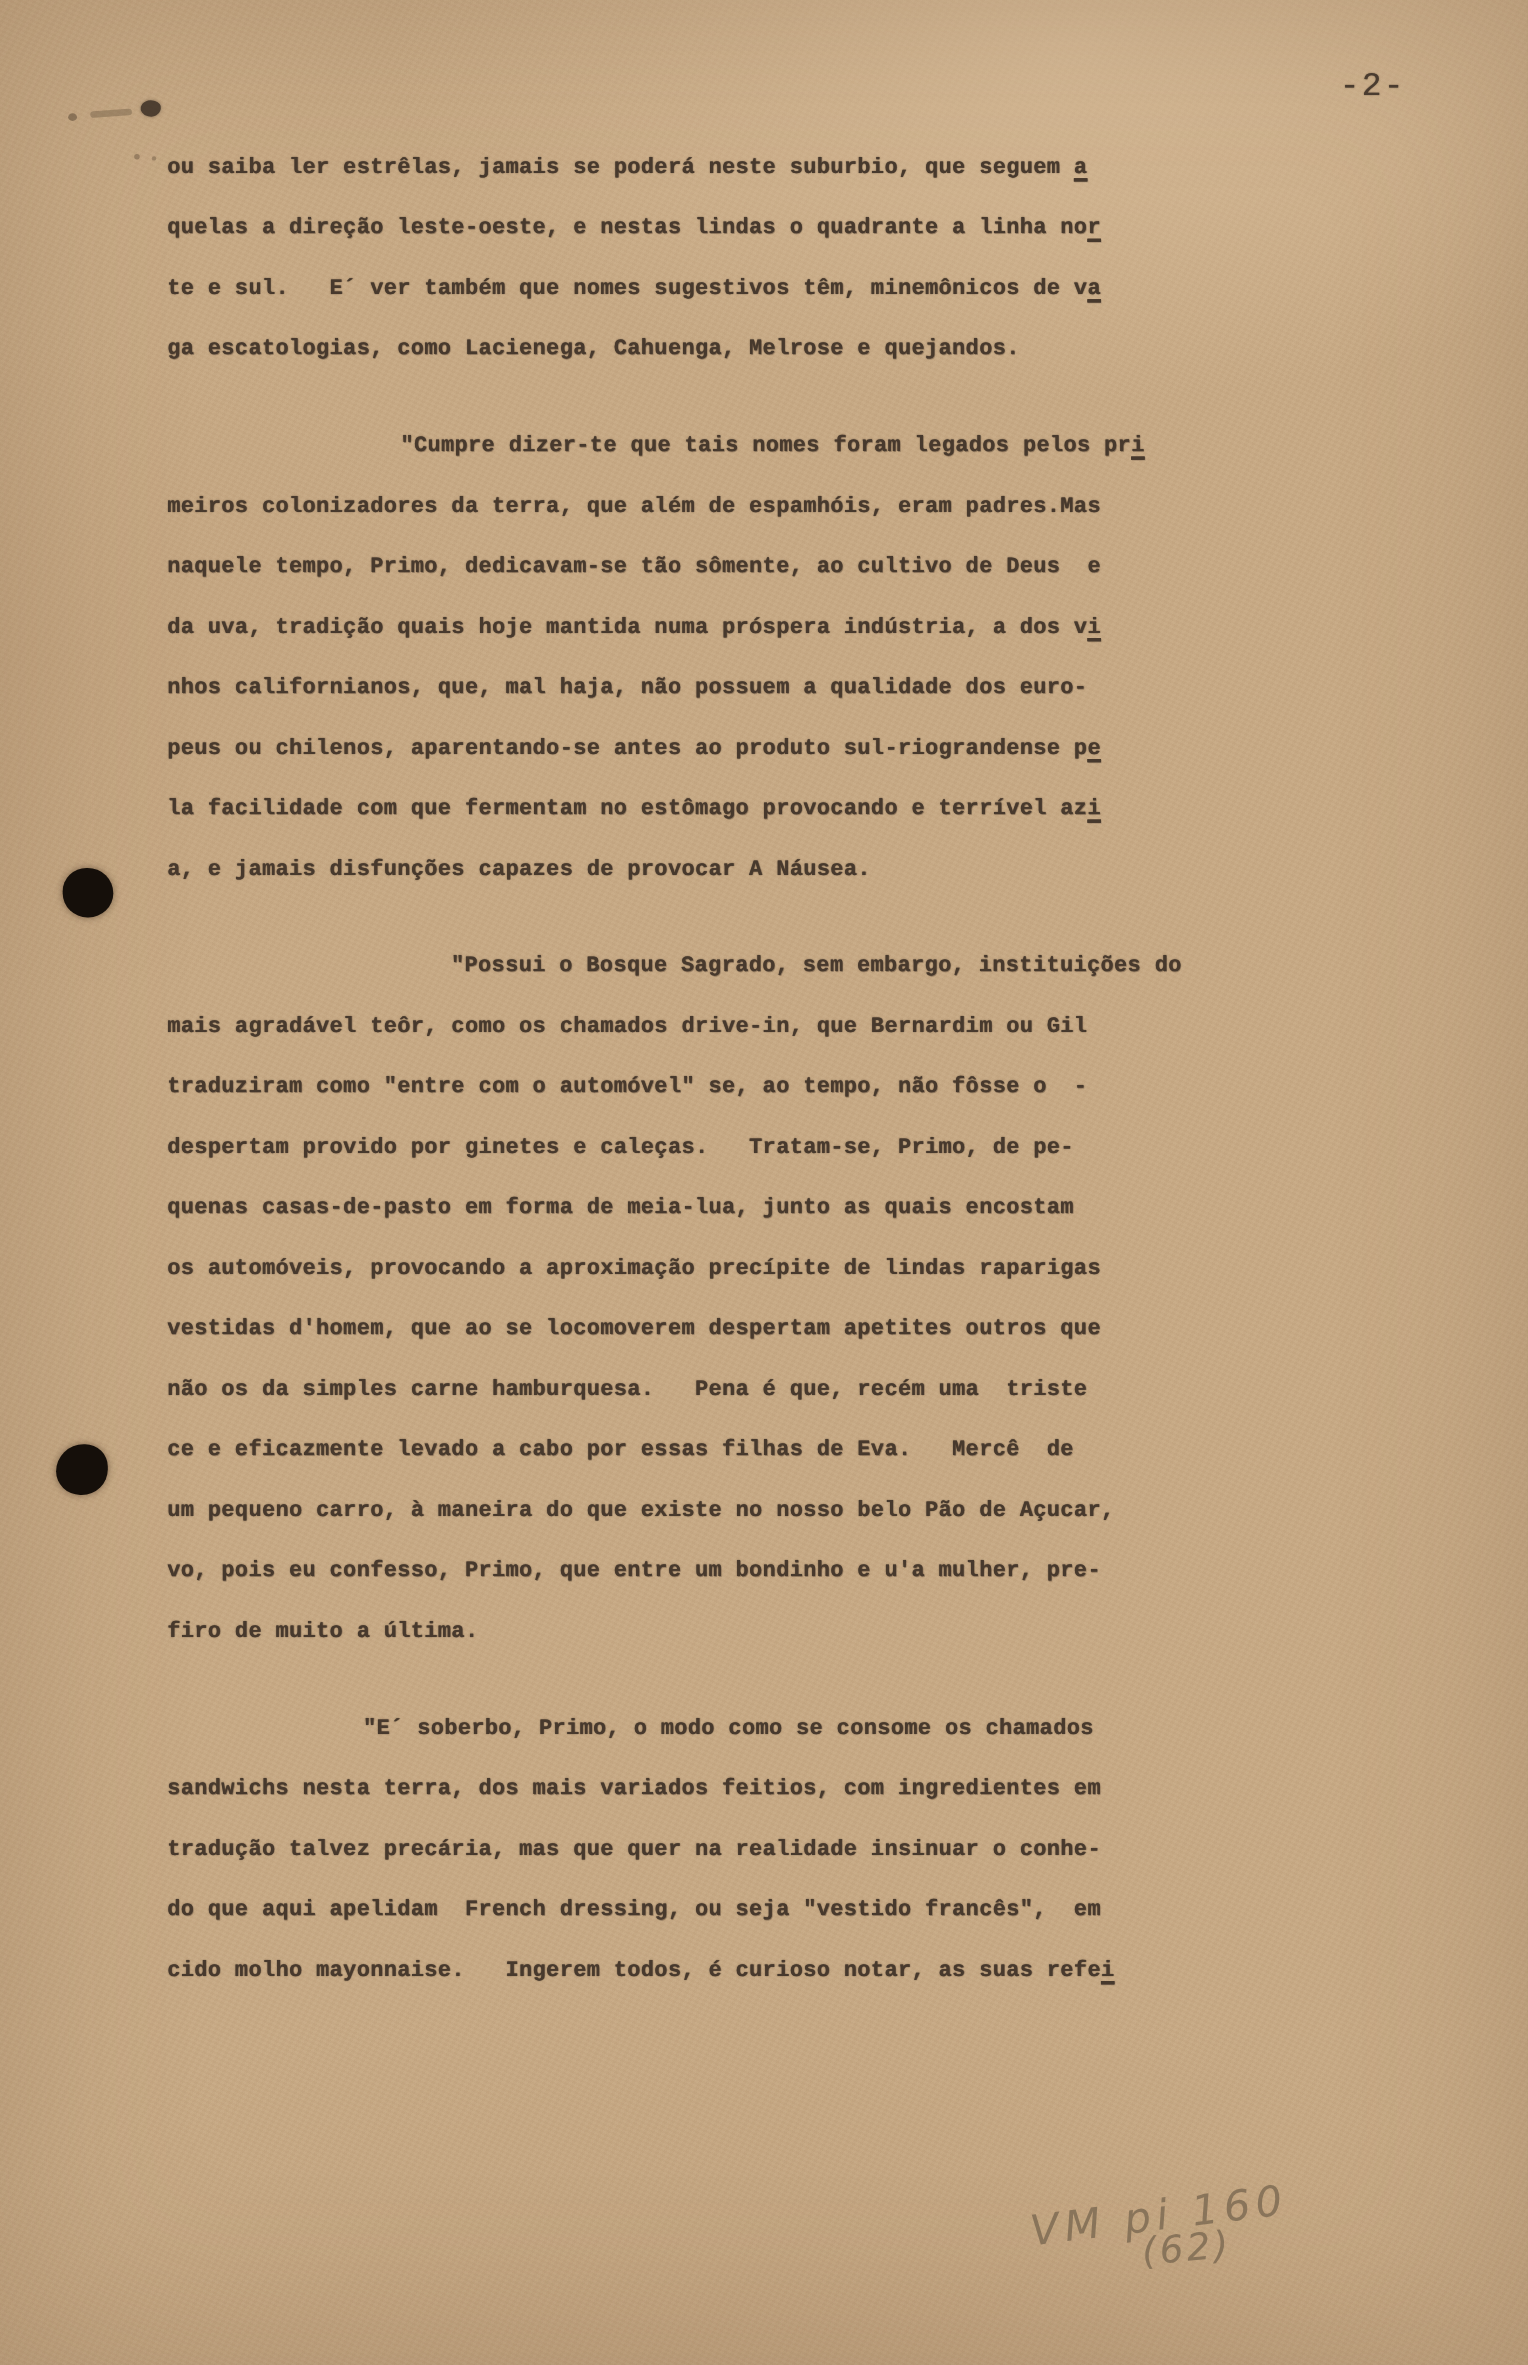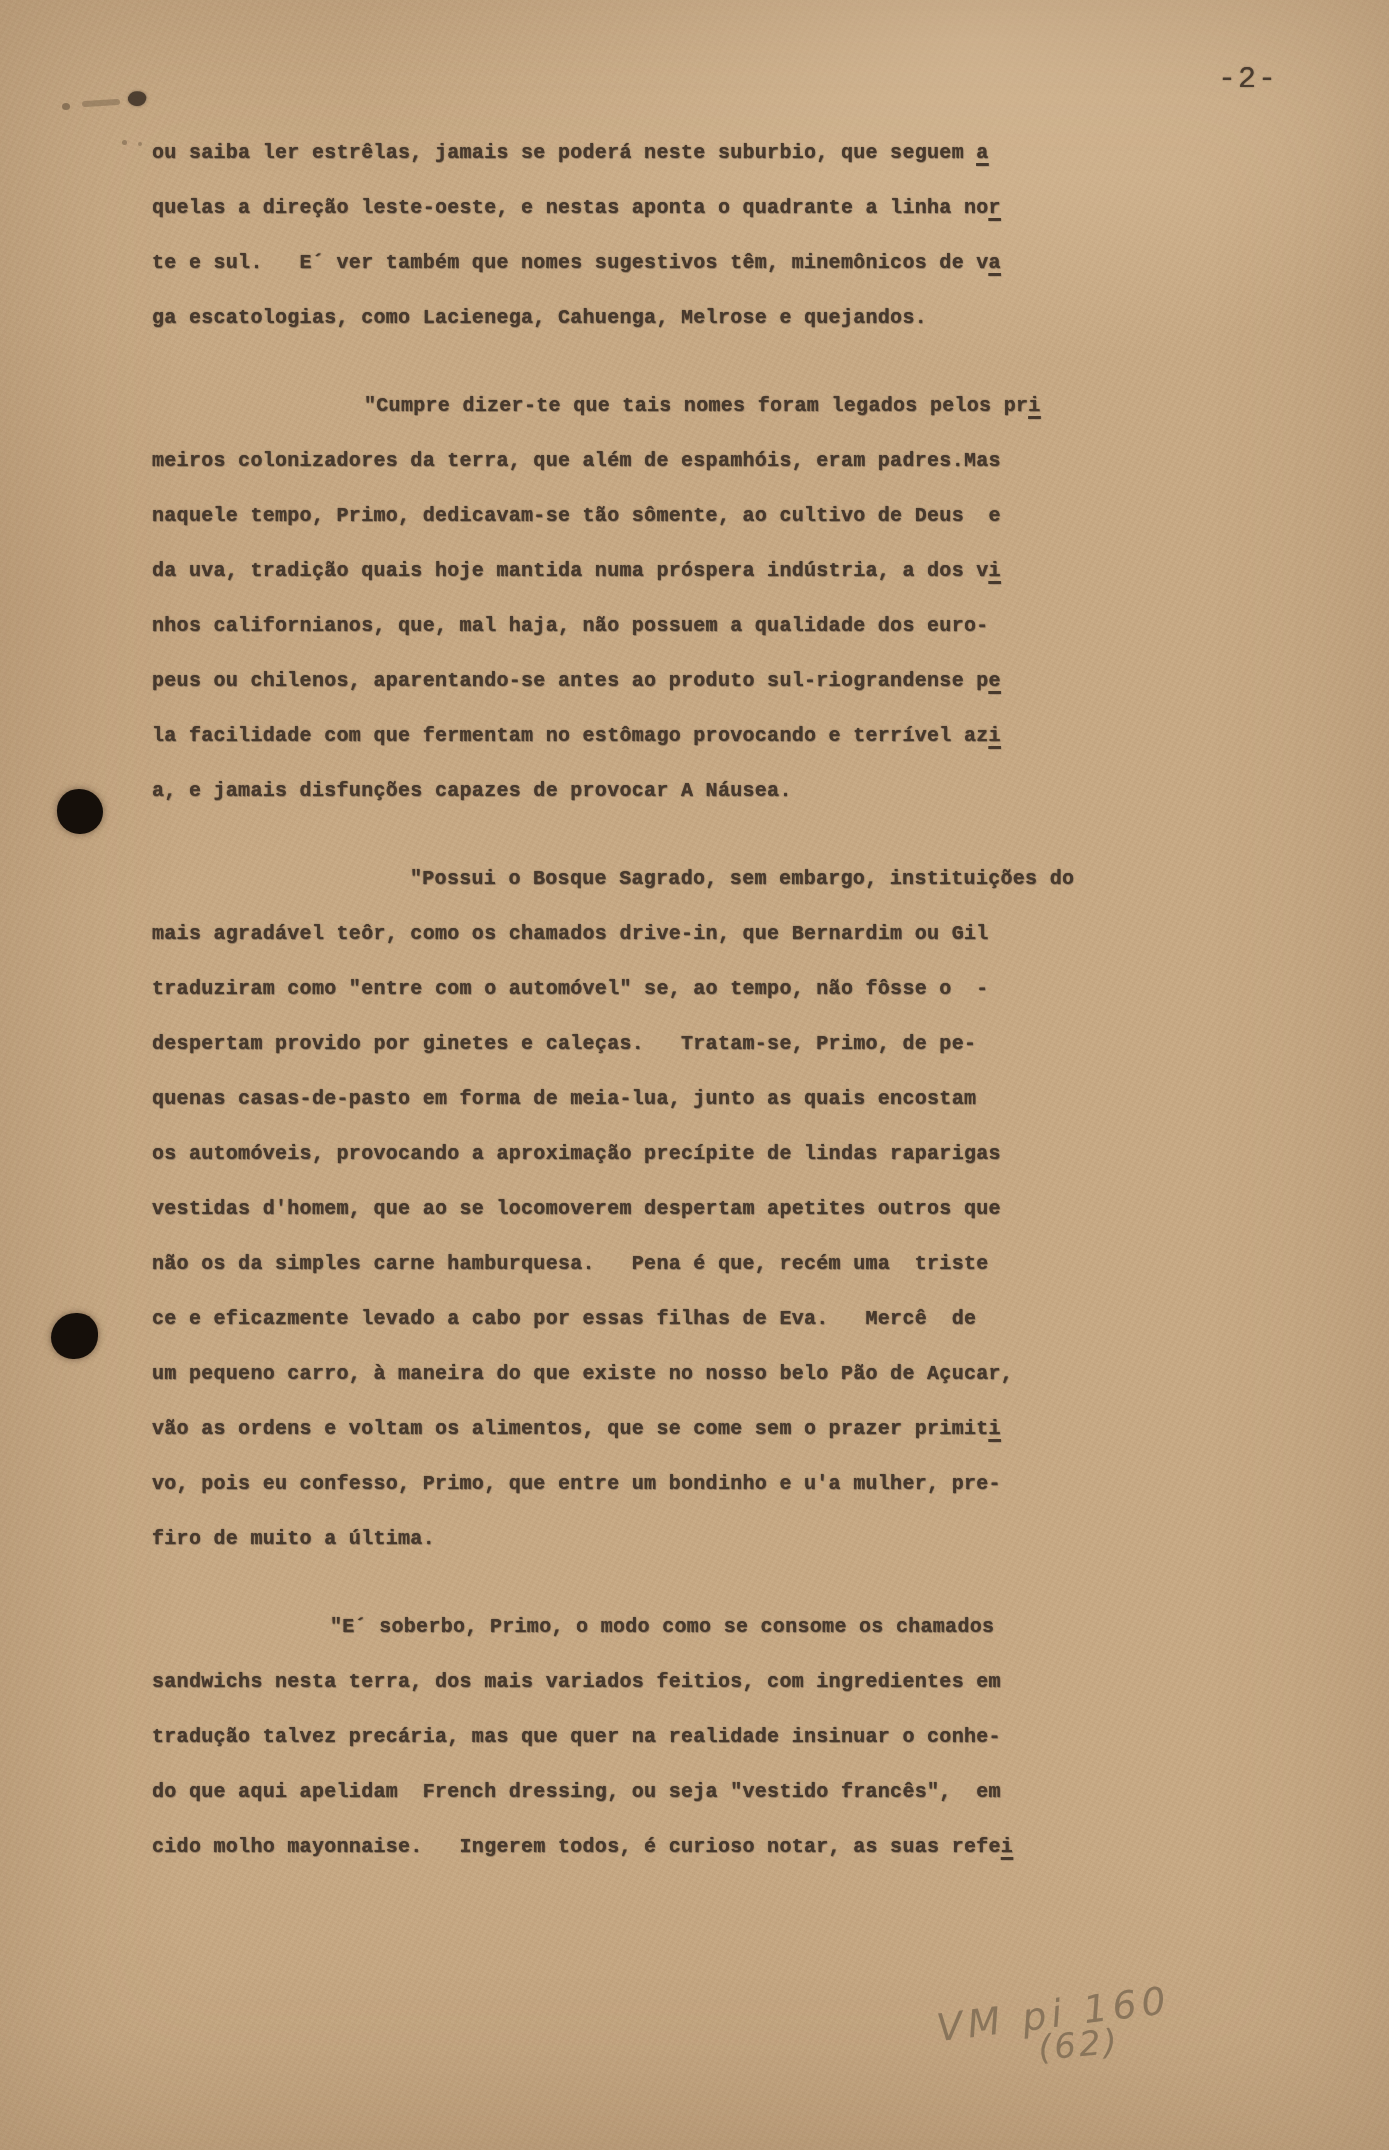--- a/index.html
+++ b/index.html
@@ -62,21 +62,21 @@
   <div class="smudge-blob"></div>
   <div class="dirt-1"></div>
   <div class="dirt-2"></div>
   <div class="hole hole-1"></div>
   <div class="hole hole-2"></div>
 
   <div class="page-number">-2-</div>
 
   <div class="content">
     <p class="line"><span>ou saiba ler estrêlas, jamais se poderá neste suburbio, que seguem </span><span class="u">a</span></p>
-    <p class="line"><span>quelas a direção leste-oeste, e nestas aponta o quadrante a linha no</span><span class="u">r</span></p>
+    <p class="line"><span>quelas a direção leste-oeste, e nestas lindas o quadrante a linha no</span><span class="u">r</span></p>
     <p class="line"><span>te e sul.   E´ ver também que nomes sugestivos têm, minemônicos de v</span><span class="u">a</span></p>
     <p class="line"><span>ga escatologias, como Lacienega, Cahuenga, Melrose e quejandos.</span><span class="u"></span></p>
 
     <p class="line gap ind-a"><span>"Cumpre dizer-te que tais nomes foram legados pelos pr</span><span class="u">i</span></p>
     <p class="line"><span>meiros colonizadores da terra, que além de espamhóis, eram padres.Mas</span><span class="u"></span></p>
     <p class="line"><span>naquele tempo, Primo, dedicavam-se tão sômente, ao cultivo de Deus  e</span><span class="u"></span></p>
     <p class="line"><span>da uva, tradição quais hoje mantida numa próspera indústria, a dos v</span><span class="u">i</span></p>
     <p class="line"><span>nhos californianos, que, mal haja, não possuem a qualidade dos euro-</span><span class="u"></span></p>
     <p class="line"><span>peus ou chilenos, aparentando-se antes ao produto sul-riograndense p</span><span class="u">e</span></p>
     <p class="line"><span>la facilidade com que fermentam no estômago provocando e terrível az</span><span class="u">i</span></p>
@@ -85,21 +85,20 @@
     <p class="line gap ind-b"><span>"Possui o Bosque Sagrado, sem embargo, instituições do</span><span class="u"></span></p>
     <p class="line"><span>mais agradável teôr, como os chamados drive-in, que Bernardim ou Gil</span><span class="u"></span></p>
     <p class="line"><span>traduziram como "entre com o automóvel" se, ao tempo, não fôsse o  -</span><span class="u"></span></p>
     <p class="line"><span>despertam provido por ginetes e caleças.   Tratam-se, Primo, de pe-</span><span class="u"></span></p>
     <p class="line"><span>quenas casas-de-pasto em forma de meia-lua, junto as quais encostam</span><span class="u"></span></p>
     <p class="line"><span>os automóveis, provocando a aproximação precípite de lindas raparigas</span><span class="u"></span></p>
     <p class="line"><span>vestidas d'homem, que ao se locomoverem despertam apetites outros que</span><span class="u"></span></p>
     <p class="line"><span>não os da simples carne hamburquesa.   Pena é que, recém uma  triste</span><span class="u"></span></p>
     <p class="line"><span>ce e eficazmente levado a cabo por essas filhas de Eva.   Mercê  de</span><span class="u"></span></p>
     <p class="line"><span>um pequeno carro, à maneira do que existe no nosso belo Pão de Açucar,</span><span class="u"></span></p>
-    <p class="line"><span>vão as ordens e voltam os alimentos, que se come sem o prazer primit</span><span class="u">i</span></p>
     <p class="line"><span>vo, pois eu confesso, Primo, que entre um bondinho e u'a mulher, pre-</span><span class="u"></span></p>
     <p class="line"><span>firo de muito a última.</span><span class="u"></span></p>
 
     <p class="line gap ind-c"><span>"E´ soberbo, Primo, o modo como se consome os chamados</span><span class="u"></span></p>
     <p class="line"><span>sandwichs nesta terra, dos mais variados feitios, com ingredientes em</span><span class="u"></span></p>
     <p class="line"><span>tradução talvez precária, mas que quer na realidade insinuar o conhe-</span><span class="u"></span></p>
     <p class="line"><span>do que aqui apelidam  French dressing, ou seja "vestido francês",  em</span><span class="u"></span></p>
     <p class="line"><span>cido molho mayonnaise.   Ingerem todos, é curioso notar, as suas refe</span><span class="u">i</span></p>
   </div>
 

